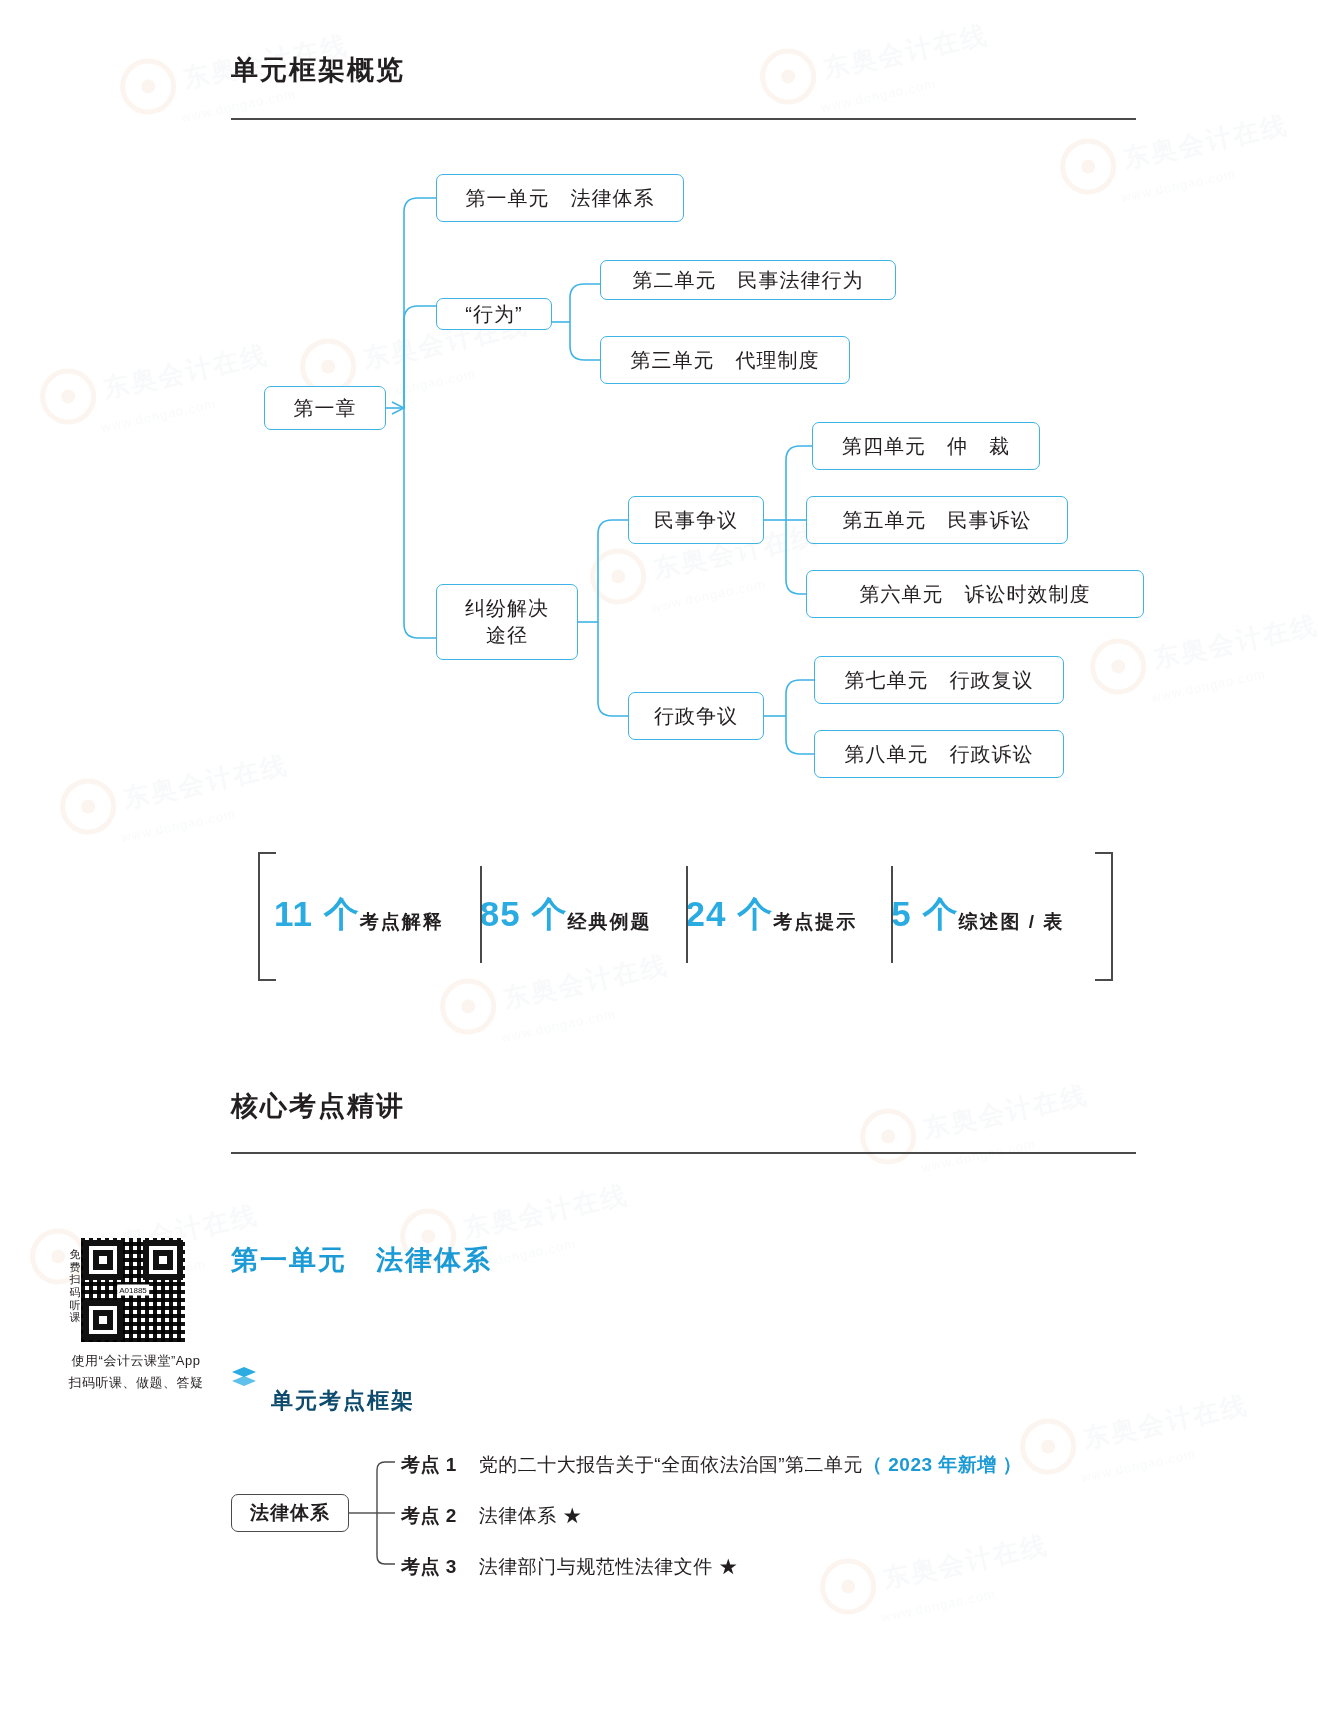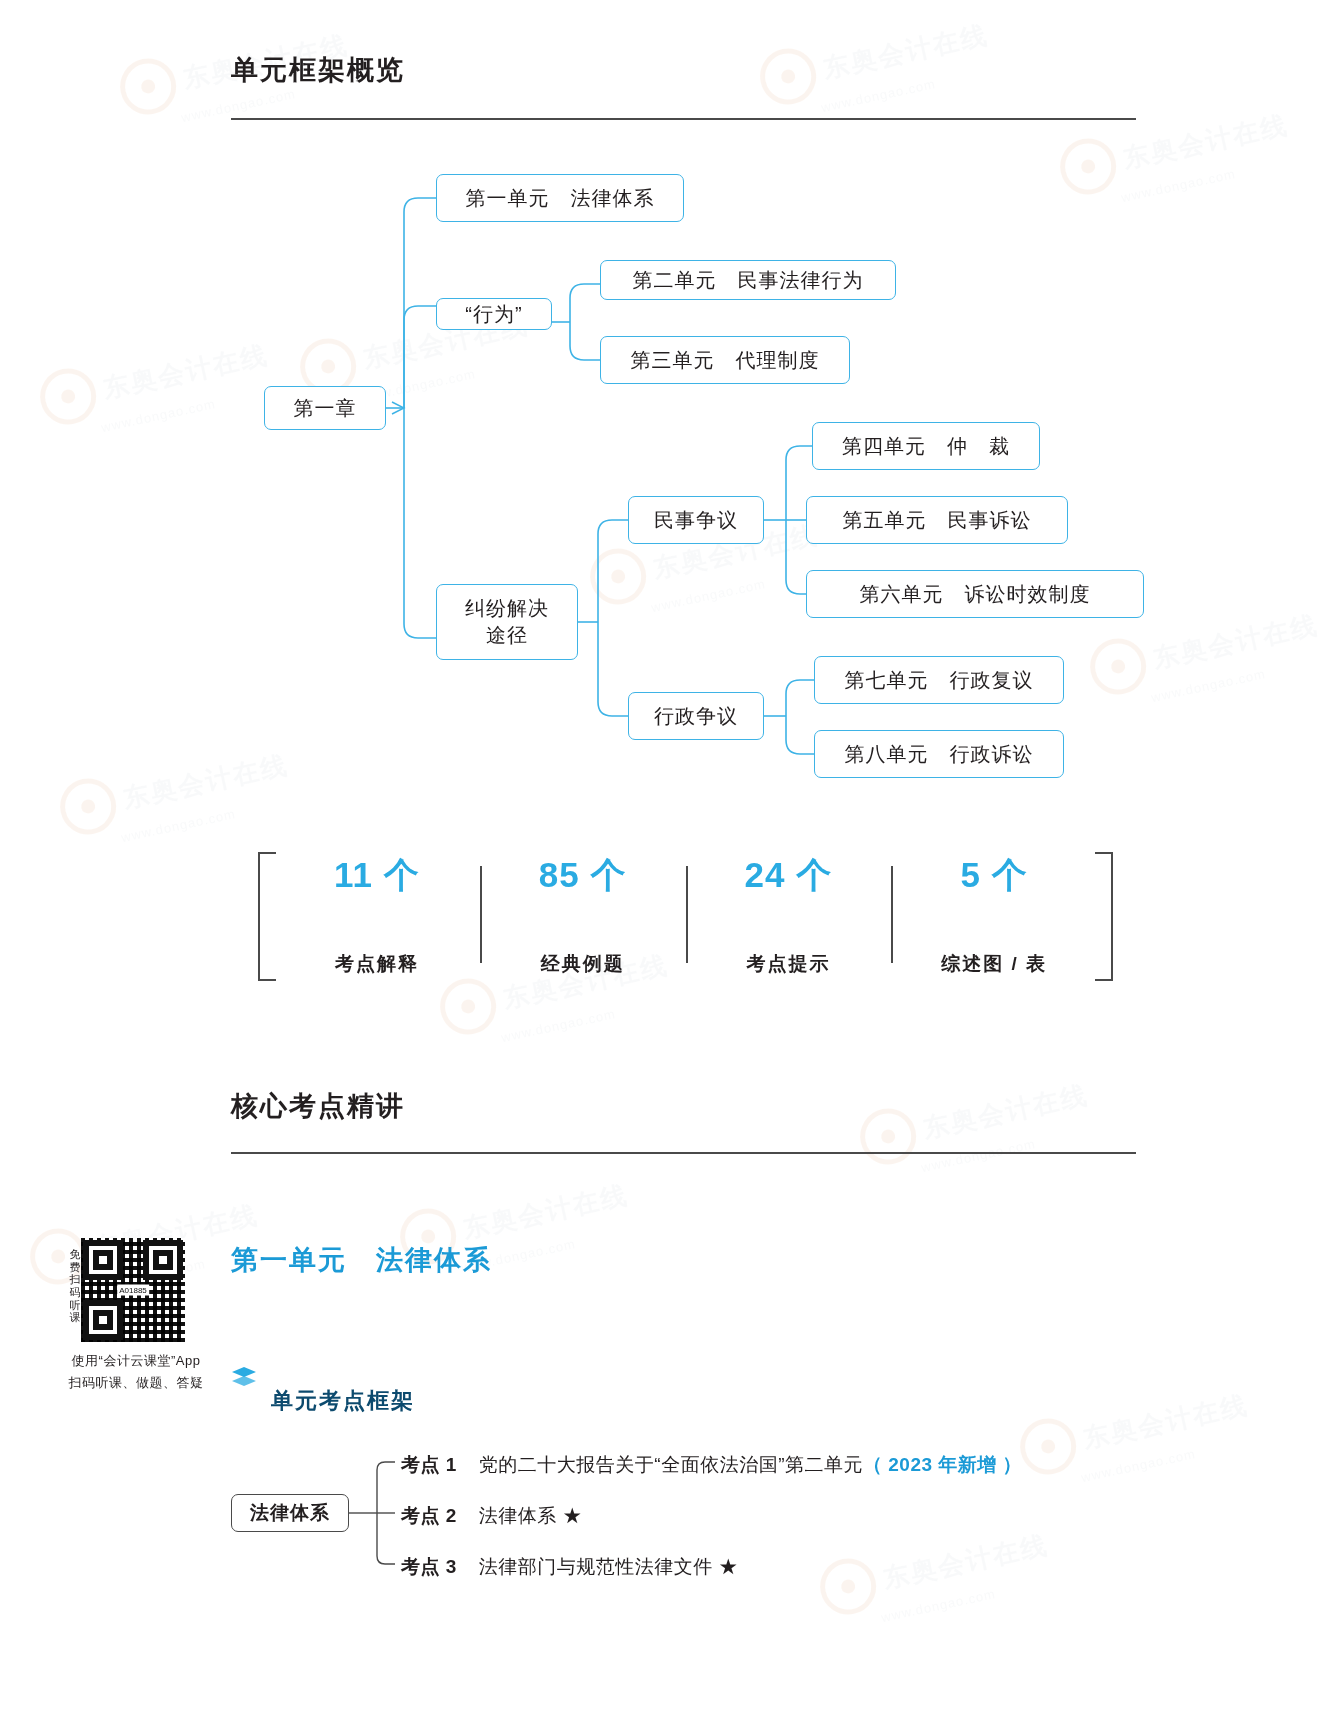--- a/index.html
+++ b/index.html
@@ -125,23 +125,22 @@
     position: absolute;
     left: 16px;
     right: 16px;
     top: 0;
     bottom: 0;
     display: flex;
   }
   .stats .cell {
     flex: 1 1 0;
     display: flex;
-    flex-direction: column;
     align-items: center;
-    justify-content: space-between;
+    justify-content: flex-start;
     position: relative;
   }
   .stats .cell + .cell::before {
     content: "";
     position: absolute;
     left: 0;
     top: 14px;
     bottom: 14px;
     width: 2px;
     background: #4a4a4a;

